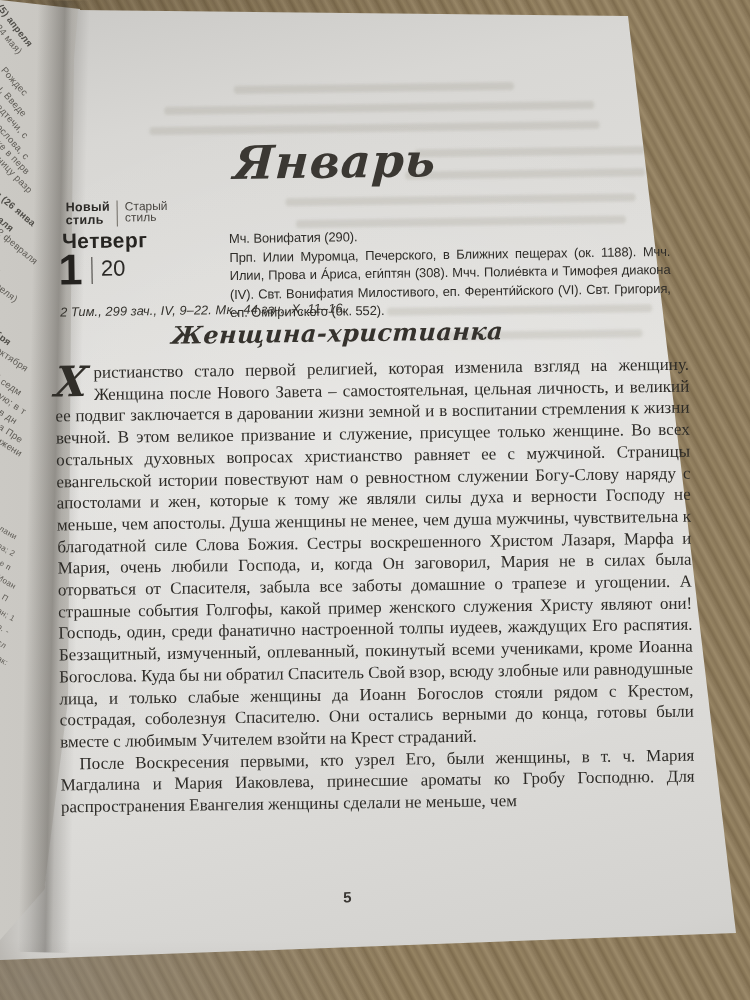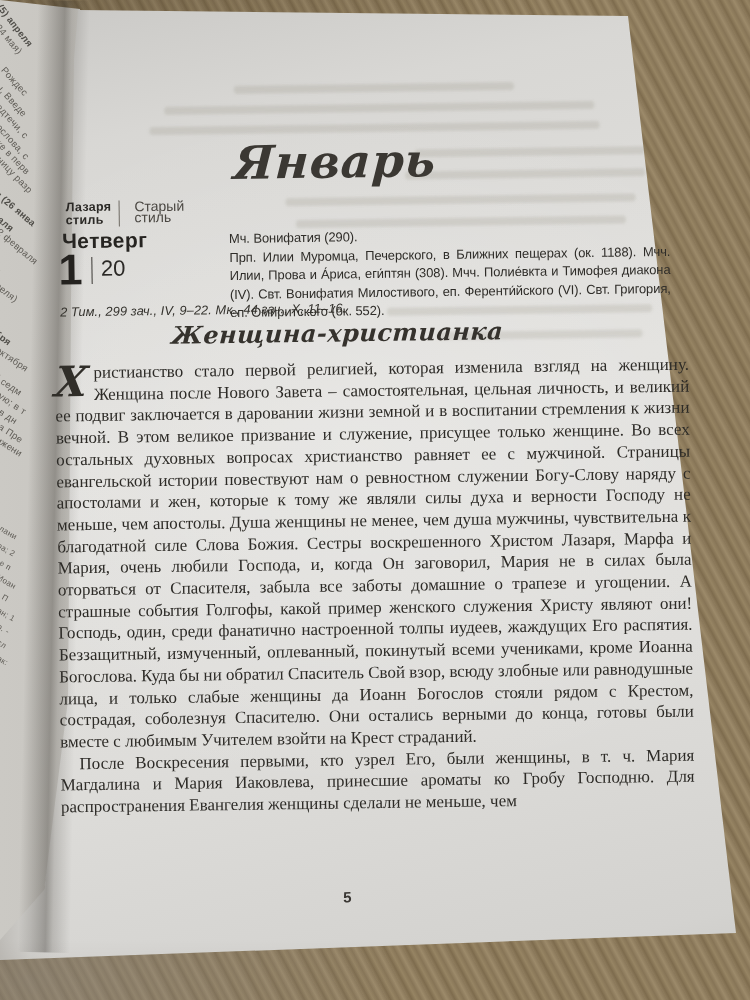--- a/index.html
+++ b/index.html
@@ -62,21 +62,21 @@
     border-radius:3px;filter:blur(1.4px);height:8px;
   }
   .month-title{
     position:absolute;left:60px;top:134px;width:560px;text-align:center;
     font-family:"DejaVu Serif",serif;font-style:italic;font-weight:bold;
     font-size:46px;letter-spacing:1px;color:#3b3833;transform:skewX(-4deg);
   }
   .style-labels{position:absolute;left:70px;top:197px;display:flex;align-items:flex-start;}
   .style-new{font-weight:bold;font-size:12.5px;line-height:13px;color:#2b2926;letter-spacing:0.3px;}
   .style-div{width:1px;height:26px;background:#6e6a63;margin:0 7px;}
-  .style-old{font-size:14px;line-height:11px;color:#4a4742;padding-top:1px;margin-left:8px;}
+  .style-old{font-size:12px;line-height:11px;color:#4a4742;padding-top:1px;}
   .weekday{position:absolute;left:66px;top:225px;font-weight:bold;font-size:21px;letter-spacing:0.4px;color:#262421;}
   .date-row{position:absolute;left:62px;top:243px;display:flex;align-items:flex-start;}
   .date-new{font-weight:bold;font-size:43px;line-height:44px;color:#24221f;font-family:"Liberation Sans",sans-serif;}
   .date-div{width:1.5px;height:27px;background:#3a3834;margin:10px 8px 0 9px;}
   .date-old{font-size:22px;line-height:22px;margin-top:11px;color:#2b2926;}
   .saints{position:absolute;left:233px;top:228px;width:441px;
     font-size:13px;line-height:18.6px;color:#2f2d29;letter-spacing:-0.1px;}
   .saints p{margin:0;text-align:justify;}
   .scripture{position:absolute;left:63px;top:300px;font-style:italic;font-size:12.8px;color:#34322d;letter-spacing:0.1px;}
   .section-title{
@@ -151,21 +151,21 @@
   <div class="ghost" style="left:410px;top:172px;width:240px;"></div>
   <div class="ghost" style="left:290px;top:197px;width:350px;"></div>
   <div class="ghost" style="left:300px;top:219px;width:330px;"></div>
   <div class="ghost" style="left:390px;top:308px;width:265px;"></div>
   <div class="ghost" style="left:440px;top:333px;width:205px;"></div>
 
   <div class="month-title">Январь</div>
 
   <div class="style-labels">
     <div class="style-new">
-      <div>Лазаря</div>
+      <div>Новый</div>
       <div>стиль</div>
     </div>
     <div class="style-div"></div>
     <div class="style-old">
       <div>Старый</div>
       <div>стиль</div>
     </div>
   </div>
 
   <div class="weekday">Четверг</div>

